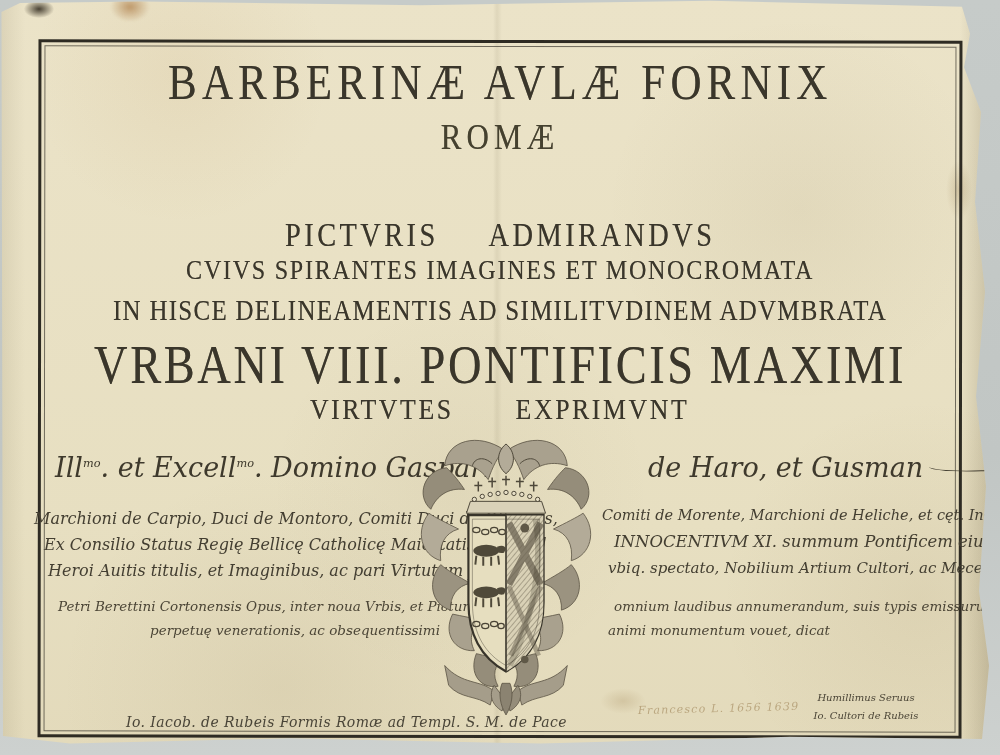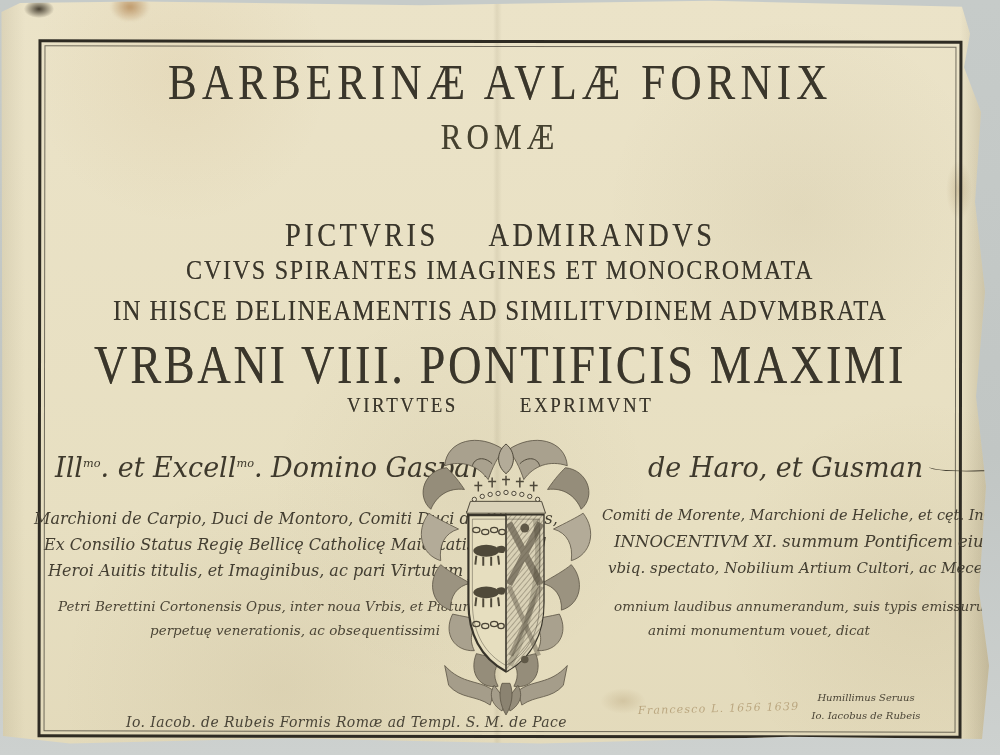--- a/index.html
+++ b/index.html
@@ -41,40 +41,40 @@
   .cap-line{position:absolute;left:0;width:1000px;text-align:center;color:#3a362b;
     white-space:nowrap;text-shadow:0 0 .6px rgba(58,54,43,.55);}
   .sx{display:inline-block;transform:scaleX(.86);transform-origin:center;}
   .t1{top:53px;font-size:50px;letter-spacing:6px;}
   .t2{top:116px;font-size:36px;letter-spacing:6px;color:#45412f;}
   .t3{top:155px;font-size:41px;letter-spacing:3px;}
   .t4{top:217px;font-size:33px;letter-spacing:4px;}
   .t5{top:254px;font-size:28px;letter-spacing:2px;}
   .t6{top:294px;font-size:29px;letter-spacing:1.5px;}
   .t7{top:334px;font-size:54px;letter-spacing:3px;}
-  .t8{top:392px;font-size:22px;letter-spacing:3px;}
+  .t8{top:392px;font-size:30px;letter-spacing:3px;}
   .wgap{display:inline-block;width:58px;}
   .wgap2{display:inline-block;width:72px;}
 
   .script{position:absolute;font-family:"DejaVu Serif",serif;font-style:italic;
     color:#433e31;white-space:nowrap;}
   .script sup{font-size:.42em;vertical-align:super;letter-spacing:0;}
   .big{font-size:27px;color:#3e392c;}
   .L1{left:55px;top:452px;width:380px;text-align:center;}
   .L2{left:34px;top:509px;width:408px;text-align:center;font-size:16px;}
   .L3{left:44px;top:535px;width:396px;text-align:center;font-size:16px;}
   .L4{left:48px;top:561px;width:366px;text-align:center;font-size:16px;}
   .L5{left:58px;top:598px;width:378px;text-align:center;font-size:13.5px;color:#4b4536;}
   .L6{left:150px;top:622px;width:286px;text-align:center;font-size:13.5px;color:#4b4536;}
   .R1{left:648px;top:452px;}
   .R2{left:602px;top:507px;width:394px;font-size:14.5px;}
   .R3{left:614px;top:532px;width:380px;font-size:16.5px;}
   .R4{left:608px;top:559px;width:380px;font-size:15px;}
   .R5{left:614px;top:598px;width:360px;font-size:13.5px;color:#4b4536;}
-  .R6{left:608px;top:622px;width:260px;font-size:13.5px;color:#4b4536;margin-left:40px;}
+  .R6{left:608px;top:622px;width:260px;font-size:13.5px;color:#4b4536;}
   .flourish{display:inline-block;width:92px;height:12px;margin-left:6px;
     border-bottom:1.6px solid #433e31;border-radius:0 0 70% 30%/0 0 12px 4px;
     transform:translateY(-5px) rotate(1.5deg);}
   .flourish.small{width:64px;border-bottom-width:1.2px;}
 
   .imprint{left:126px;top:714px;font-size:14px;letter-spacing:.4px;color:#4a4538;}
   .signature{left:806px;top:689px;width:120px;text-align:center;font-size:10px;
     line-height:1.75;color:#4a4436;}
   .handwrite{left:638px;top:702px;font-size:11px;letter-spacing:1.2px;
     color:rgba(128,92,44,.42);transform:rotate(-1.5deg);}
@@ -229,17 +229,17 @@
       <path d="M78,252 C72,262 76,272 86,278 L90,268 Z" fill="#a59d8a"></path>
       <path d="M102,252 C108,262 104,272 94,278 L90,268 Z" fill="#958d7a"></path>
       <path d="M86,250 C82,260 84,272 90,282 C96,272 98,260 94,250 Z" fill="#8b8371"></path>
     </g>
   </svg>
 
   <div class="script imprint">Io. Iacob. de Rubeis Formis Romæ ad Templ. S. M. de Pace</div>
 
   <div class="script signature">
     <div>Humillimus Seruus</div>
-    <div>Io. Iacobus de Rubeis</div>
+    <div>Io. Cultori de Rubeis</div>
   </div>
 
   <div class="script handwrite">Francesco L. 1656 1639</div>
 </div>
 
 </body></html>

